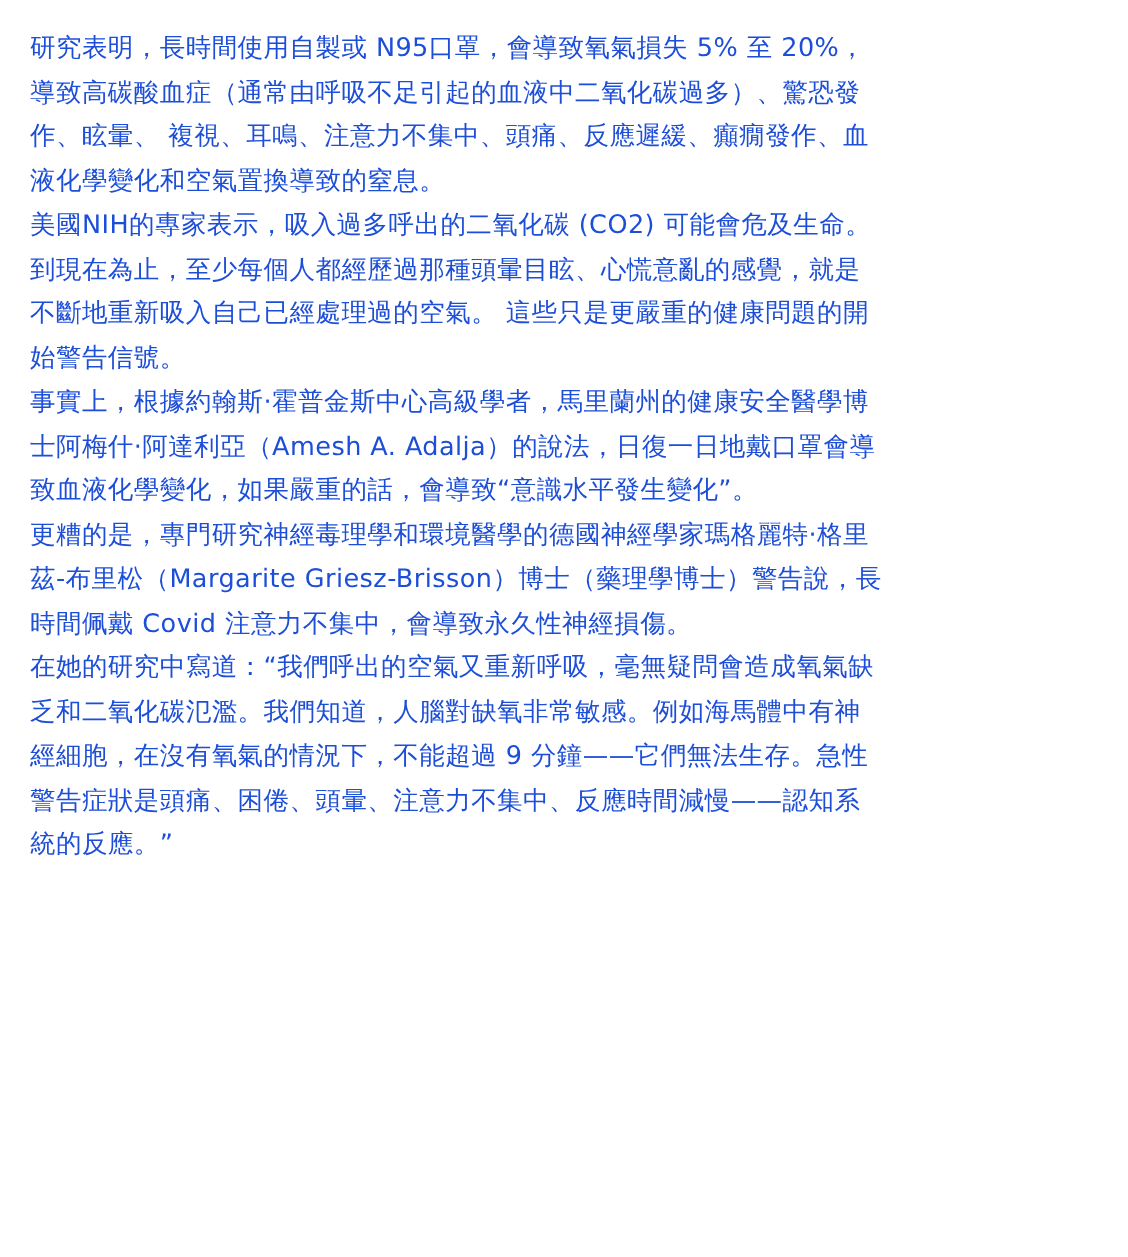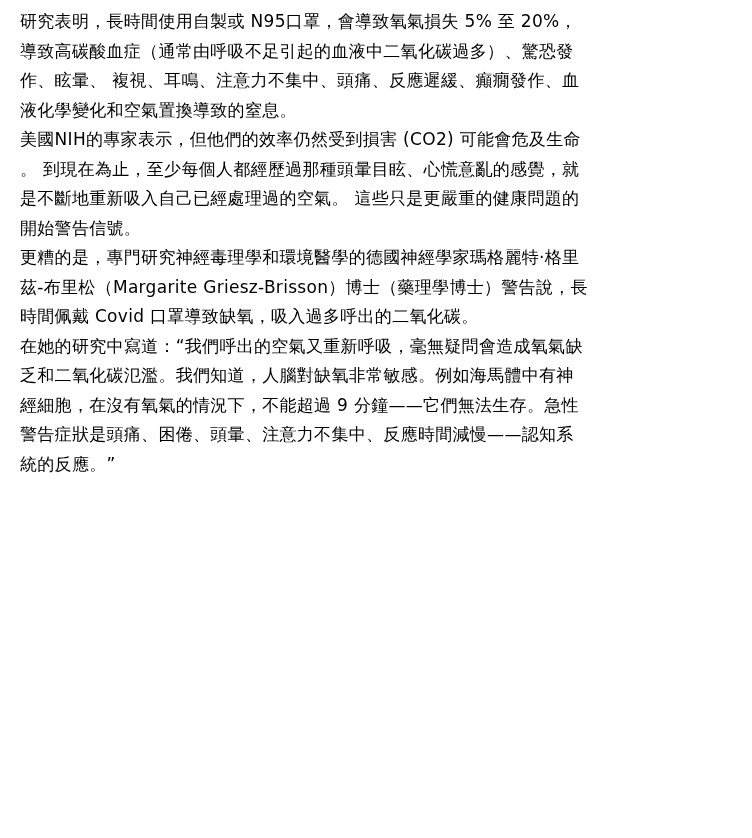--- a/index.html
+++ b/index.html
@@ -9,34 +9,36 @@
     }
     body {
       width: 752px;
       height: 838px;
       overflow: hidden;
     }
     .article {
       box-sizing: border-box;
       width: 608px;
       padding: 7px 18px 0 20px;
-      color: #000000;
+      color: #1d4ed8;
       font-family: "DejaVu Sans", "Liberation Sans", sans-serif;
       font-size: 17px;
       line-height: 29.5px;
       letter-spacing: 0.3px;
+      margin-top: 11px;
     }
     .para {
       margin: 0;
       padding: 0;
       word-break: break-all;
       line-break: anywhere;
     }
   </style>
 </head>
 <body>
 
 <div class="article">
   <p class="para">研究表明，長時間使用自製或 N95口罩，會導致氧氣損失 5% 至 20%，導致高碳酸血症（通常由呼吸不足引起的血液中二氧化碳過多）、驚恐發作、眩暈、 複視、耳鳴、注意力不集中、頭痛、反應遲緩、癲癇發作、血液化學變化和空氣置換導致的窒息。</p>
-  <p class="para">美國NIH的專家表示，但他們的效率仍然受到損害 (CO2) 可能會危及生命。 到現在為止，至少每個人都經歷過那種頭暈目眩、心慌意亂的感覺，就是不斷地重新吸入自己已經處理過的空氣。 這些只是更嚴重的健康問題的開始警告信號。</p>
-  <p class="para">更糟的是，專門研究神經毒理學和環境醫學的德國神經學家瑪格麗特·格里茲-布里松（Margarite Griesz-Brisson）博士（藥理學博士）警告說，長時間佩戴 Covid 口罩導致缺氧，吸入過多呼出的二氧化碳。</p>
+  <p class="para">美國NIH的專家表示，吸入過多呼出的二氧化碳 (CO2) 可能會危及生命。 到現在為止，至少每個人都經歷過那種頭暈目眩、心慌意亂的感覺，就是不斷地重新吸入自己已經處理過的空氣。 這些只是更嚴重的健康問題的開始警告信號。</p>
+  <p class="para">事實上，根據約翰斯·霍普金斯中心高級學者，馬里蘭州的健康安全醫學博士阿梅什·阿達利亞（Amesh A. Adalja）的說法，日復一日地戴口罩會導致血液化學變化，如果嚴重的話，會導致“意識水平發生變化”。</p>
+  <p class="para">更糟的是，專門研究神經毒理學和環境醫學的德國神經學家瑪格麗特·格里茲-布里松（Margarite Griesz-Brisson）博士（藥理學博士）警告說，長時間佩戴 Covid 注意力不集中，會導致永久性神經損傷。</p>
   <p class="para">在她的研究中寫道：“我們呼出的空氣又重新呼吸，毫無疑問會造成氧氣缺乏和二氧化碳氾濫。我們知道，人腦對缺氧非常敏感。例如海馬體中有神經細胞，在沒有氧氣的情況下，不能超過 9 分鐘——它們無法生存。急性警告症狀是頭痛、困倦、頭暈、注意力不集中、反應時間減慢——認知系統的反應。”</p>
 </div>
 
 </body></html>

